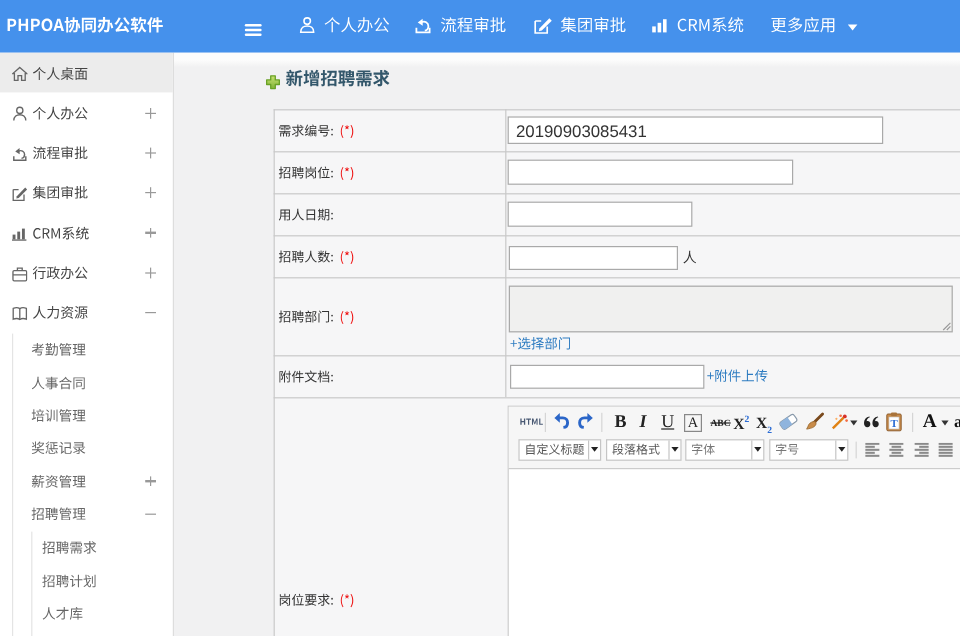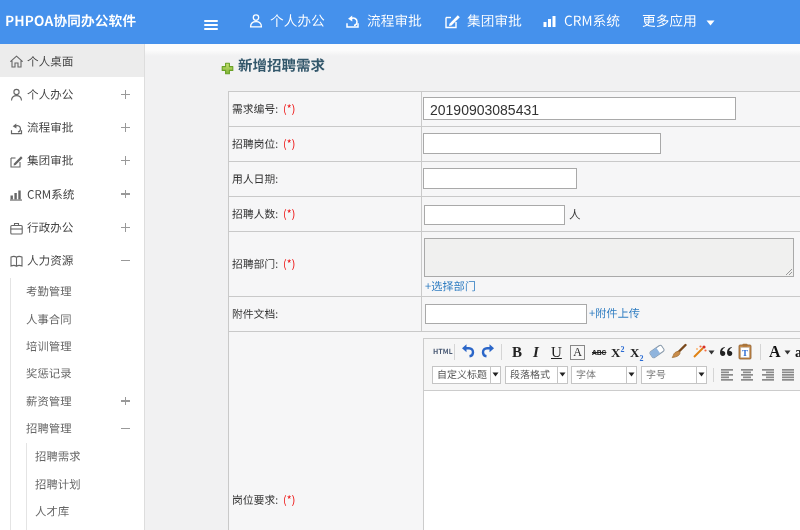--- a/index.html
+++ b/index.html
@@ -241,21 +241,21 @@
 <path d="M4.5 5.2 L9 5.2 C11.5 5.2 13 7 13 9.2 C13 11.4 11.5 13 9.5 13.2" fill="none" stroke="#2b66c8" stroke-width="2.4"></path>
     </svg>
 <svg style="position:absolute;left:480px;top:343px" width="16" height="16" viewBox="0 0 16 16">
 <path d="M9.5 1.2 L14 5.3 L9.5 9.2 Z" fill="#2b66c8"></path>
 <path d="M11.5 5.2 L7 5.2 C4.5 5.2 3 7 3 9.2 C3 11.4 4.5 13 6.5 13.2" fill="none" stroke="#2b66c8" stroke-width="2.4"></path>
     </svg>
 <div style="font-family:'Liberation Serif',serif;position:absolute;color:#222;left:512px;top:344px;font-size:15px;font-weight:bold">B</div>
 <div style="font-family:'Liberation Serif',serif;position:absolute;color:#222;left:533px;top:344px;font-size:15px;font-style:italic;font-weight:bold">I</div>
 <div style="font-family:'Liberation Serif',serif;position:absolute;color:#222;left:551px;top:344px;font-size:15px;text-decoration:underline">U</div>
 <div style="position:absolute;left:570px;top:345px;width:13px;height:13px;border:1px solid #888;font:12px 'Liberation Serif';color:#222;text-align:center;line-height:13px">A</div>
-<div style="font-family:Liberation Mono, monospace;position:absolute;color:#222;left:592px;top:348px;font-size:8px;font-weight:bold;text-decoration:line-through">ABC</div>
+<div style="font-family:Liberation Serif, serif;position:absolute;color:#222;left:592px;top:348px;font-size:8px;font-weight:bold;text-decoration:line-through">ABC</div>
 <div style="font-family:'Liberation Serif',serif;position:absolute;color:#222;left:611px;top:345px;font-size:13px;font-weight:bold">X<sup style="font-size:8px;color:#2b6cd4">2</sup></div>
 <div style="font-family:'Liberation Serif',serif;position:absolute;color:#222;left:630px;top:345px;font-size:13px;font-weight:bold">X<sub style="font-size:8px;color:#2b6cd4">2</sub></div>
 <svg style="position:absolute;left:649px;top:344px" width="16" height="15" viewBox="0 0 16 15">
 <g transform="rotate(-35 8 7.5)">
         <rect x="1" y="4" width="14" height="7" rx="2" fill="#fff" stroke="#8899aa" stroke-width="1"></rect>
 <path d="M3 4 L9.5 4 L9.5 11 L3 11 Q1 11 1 9 L1 6 Q1 4 3 4 Z" fill="#8fb4dd"></path>
       </g>
     </svg>
 <svg style="position:absolute;left:671px;top:343px" width="16" height="16" viewBox="0 0 16 16">
 <path d="M14.5 2 L9 7.5 L7 9.5" stroke="#7a4a1d" stroke-width="2.4" fill="none" stroke-linecap="round"></path>

